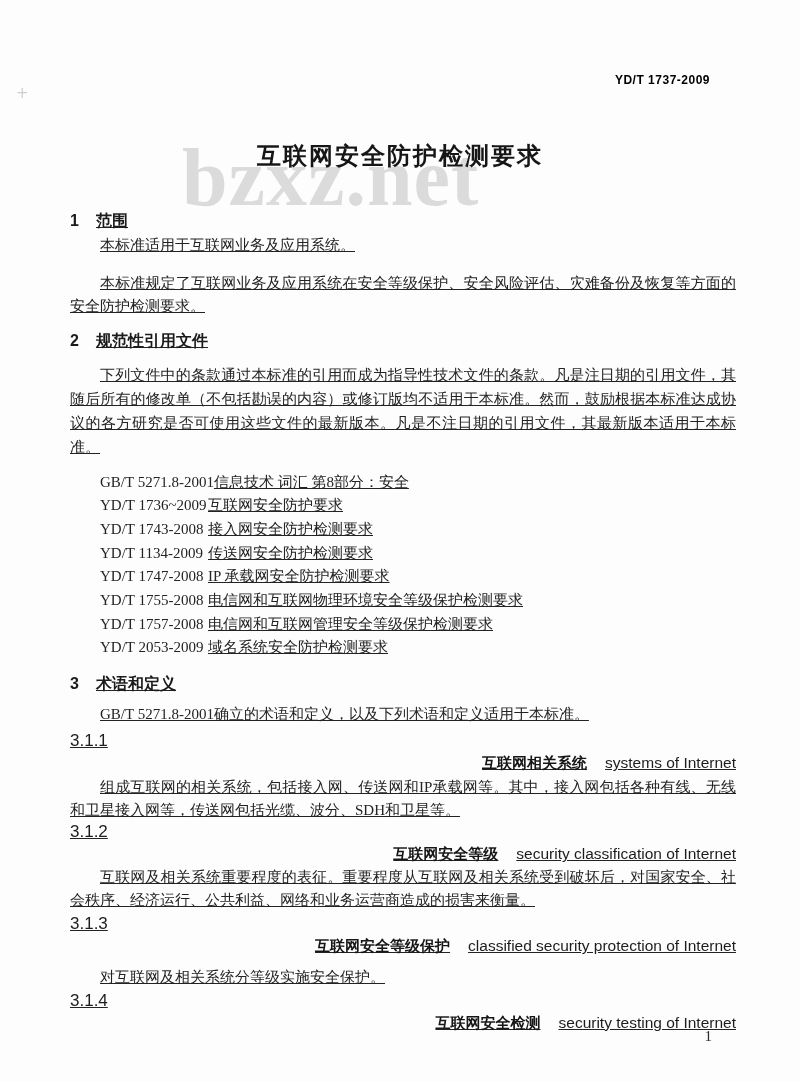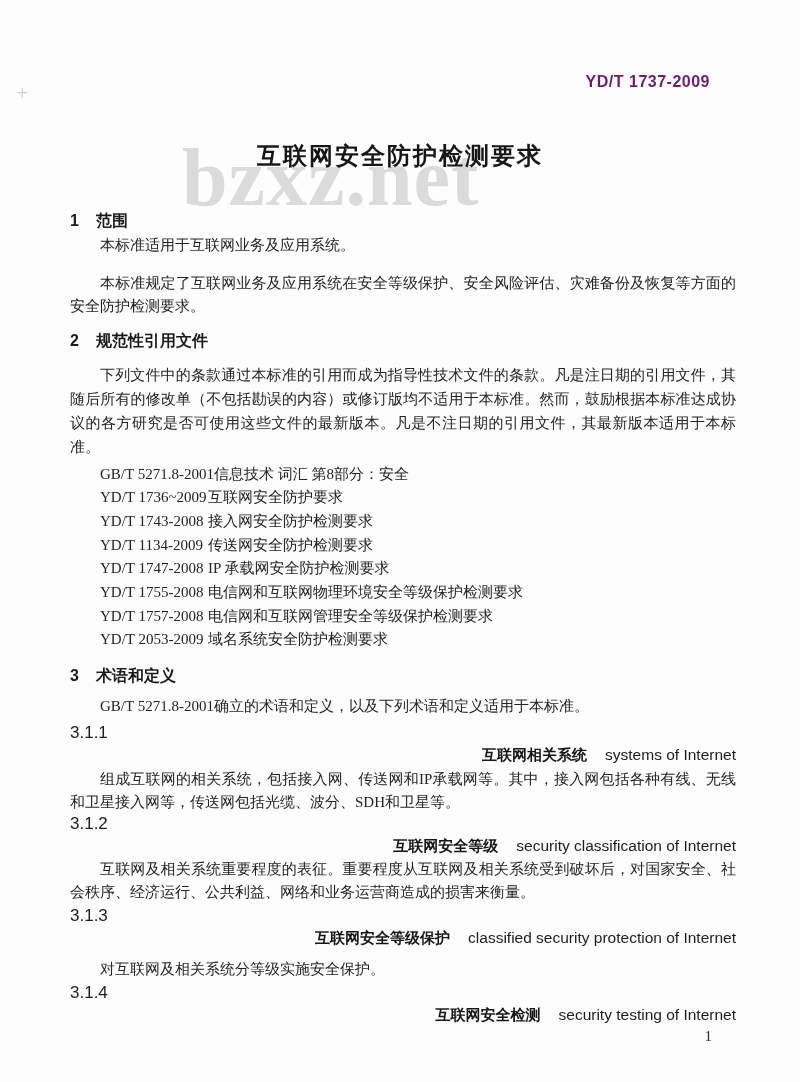--- a/index.html
+++ b/index.html
@@ -12,40 +12,40 @@
     font-family:"Liberation Serif","DejaVu Serif",serif;
   }
   .reg-mark {
     position:absolute; left:16px; top:84px;
     color:#cfcfcf; font-size:15px;
     font-family:"DejaVu Sans",sans-serif;
   }
   .doc-code {
     position:absolute; top:73px; right:90px;
     font-family:"Liberation Sans","DejaVu Sans",sans-serif;
-    font-weight:700; font-size:16px; letter-spacing:0.5px;
-    color:#701a75;
+    font-weight:700; font-size:12px; letter-spacing:0.5px;
+    color:#000000;
   }
   .watermark {
     position:absolute; top:137px; left:182px;
     font-family:Liberation Serif, serif;
     font-weight:700; font-size:82px; line-height:1;
     color:#dbdbdb; letter-spacing:1px;
     z-index:1; user-select:none;text-align:center;
   }
   .doc-title {
     position:absolute; top:140px; left:0; width:100%;
     text-align:center;
     font-family:"Liberation Sans","DejaVu Sans",sans-serif;
     font-weight:700; font-size:24px; letter-spacing:2px;
     color:#161616; z-index:2;
   }
   .content {
     position:absolute; left:70px; top:0; width:666px;
-    font-size:15px; z-index:2;
+    font-size:15px; z-index:2;text-decoration:underline;
   }
   .sec-h {
     font-family:"Liberation Sans","DejaVu Sans",sans-serif;
     font-weight:700; font-size:16px; line-height:20px;
     color:#1b1b1b;
   }
   .sec-h .n { display:inline-block; min-width:26px; }
   .para {
     margin:0; line-height:23.5px;
     text-align:justify; text-indent:2em;
@@ -90,21 +90,21 @@
       <span class="n">1</span><span>范围</span>
     </div>
     <p class="para" style="margin-top:3px">本标准适用于互联网业务及应用系统。</p>
     <p class="para" style="margin-top:14px">本标准规定了互联网业务及应用系统在安全等级保护、安全风险评估、灾难备份及恢复等方面的安全防护检测要求。</p>
 
     <div class="sec-h" style="margin-top:12px">
       <span class="n">2</span><span>规范性引用文件</span>
     </div>
     <p class="para intro2" style="margin-top:12px">下列文件中的条款通过本标准的引用而成为指导性技术文件的条款。凡是注日期的引用文件，其随后所有的修改单（不包括勘误的内容）或修订版均不适用于本标准。然而，鼓励根据本标准达成协议的各方研究是否可使用这些文件的最新版本。凡是不注日期的引用文件，其最新版本适用于本标准。</p>
 
-    <div style="margin-top:4px">
+    <div style="margin-top:12px">
       <div class="ref-row">
         <span class="ref-code">GB/T 5271.8-2001</span><span>信息技术 词汇 第8部分：安全</span>
       </div>
       <div class="ref-row">
         <span class="ref-code">YD/T 1736~2009</span><span>互联网安全防护要求</span>
       </div>
       <div class="ref-row">
         <span class="ref-code">YD/T 1743-2008</span><span>接入网安全防护检测要求</span>
       </div>
       <div class="ref-row">

